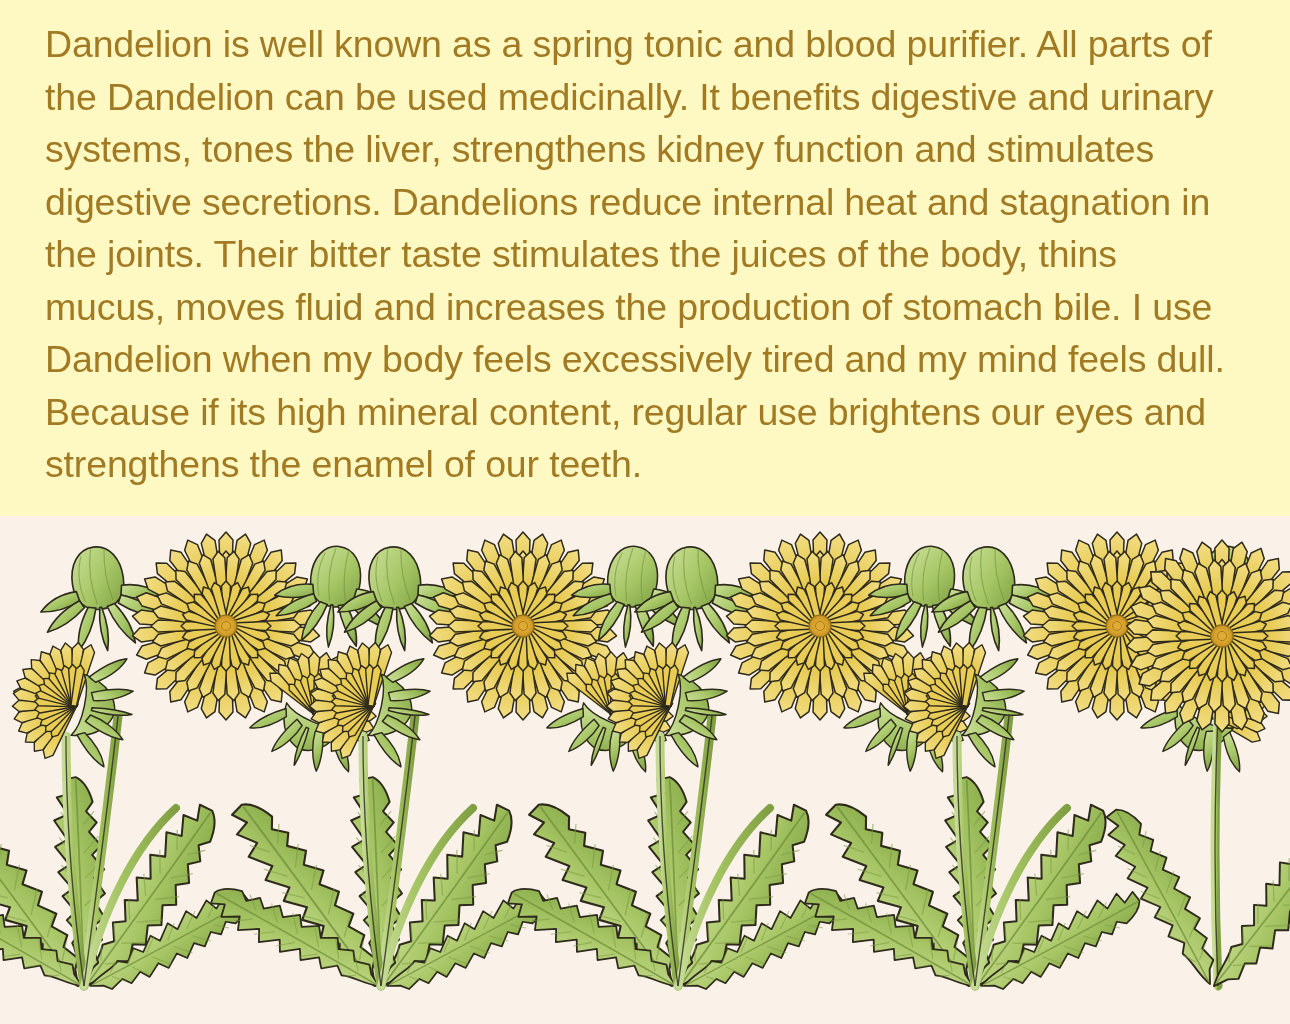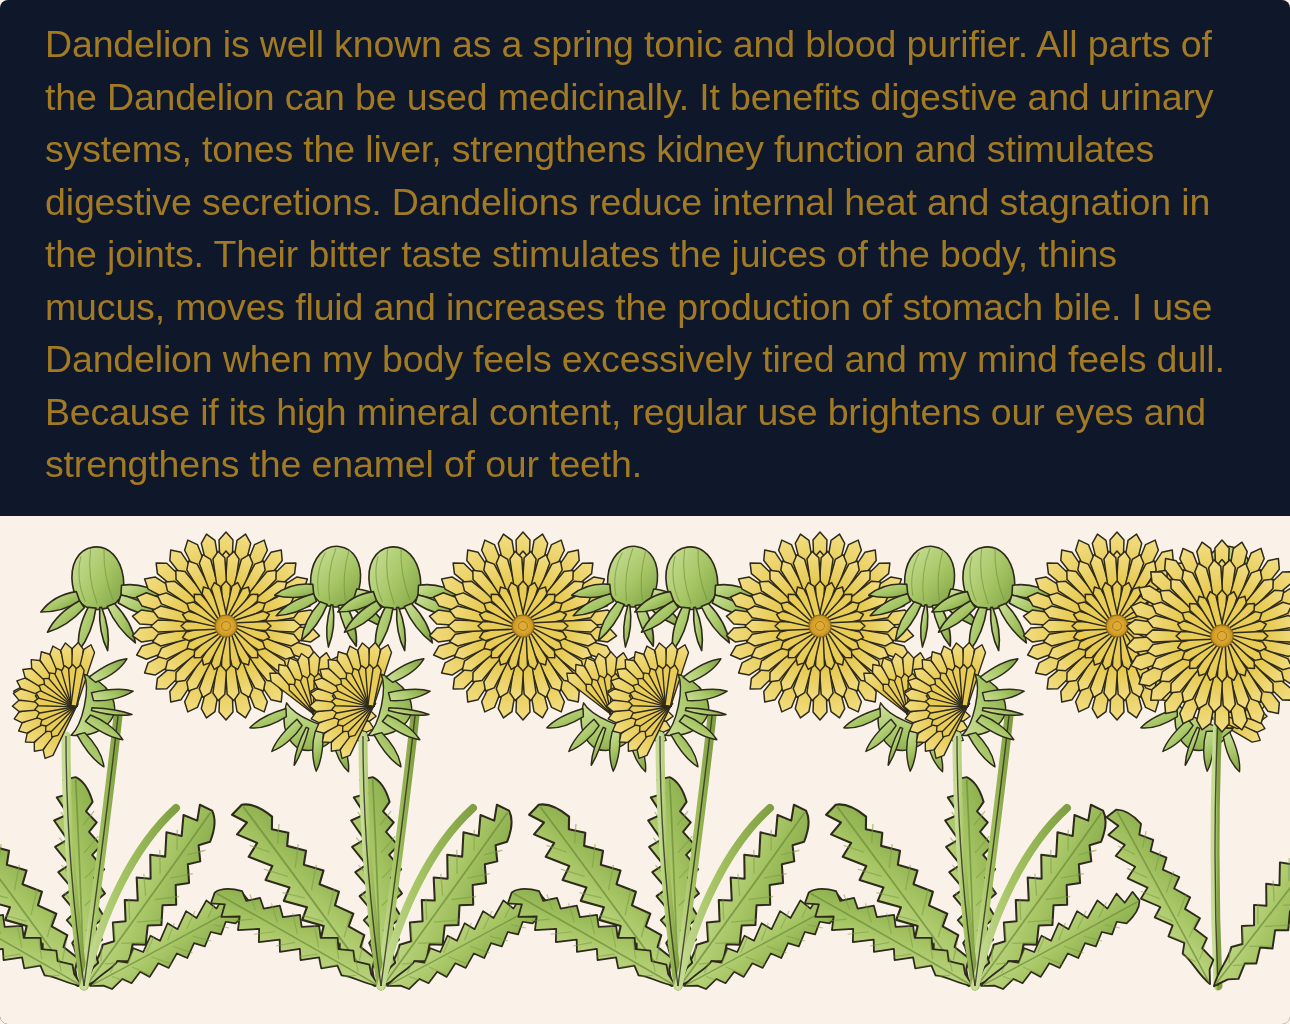--- a/index.html
+++ b/index.html
@@ -4,21 +4,21 @@
 <title>Dandelion Herbal Page</title>
 <style>
   html,body{margin:0;padding:0;}
   body{
     width:1290px;height:1024px;overflow:hidden;
     background:#faf2e8;
     font-family:"Liberation Sans","DejaVu Sans",sans-serif;
   }
   #page{
     position:relative;width:1290px;height:1024px;
-    background:#0f172a;overflow:hidden;border-radius:8px;
+    background:#fef9c3;overflow:hidden;
   }
 
   
   #article{
     position:absolute;left:45px;top:18px;width:1188px;
     color:#a17a23;
     font-size:37.5px;
     line-height:52.5px;
     text-align:justify;
     text-justify:inter-word;

